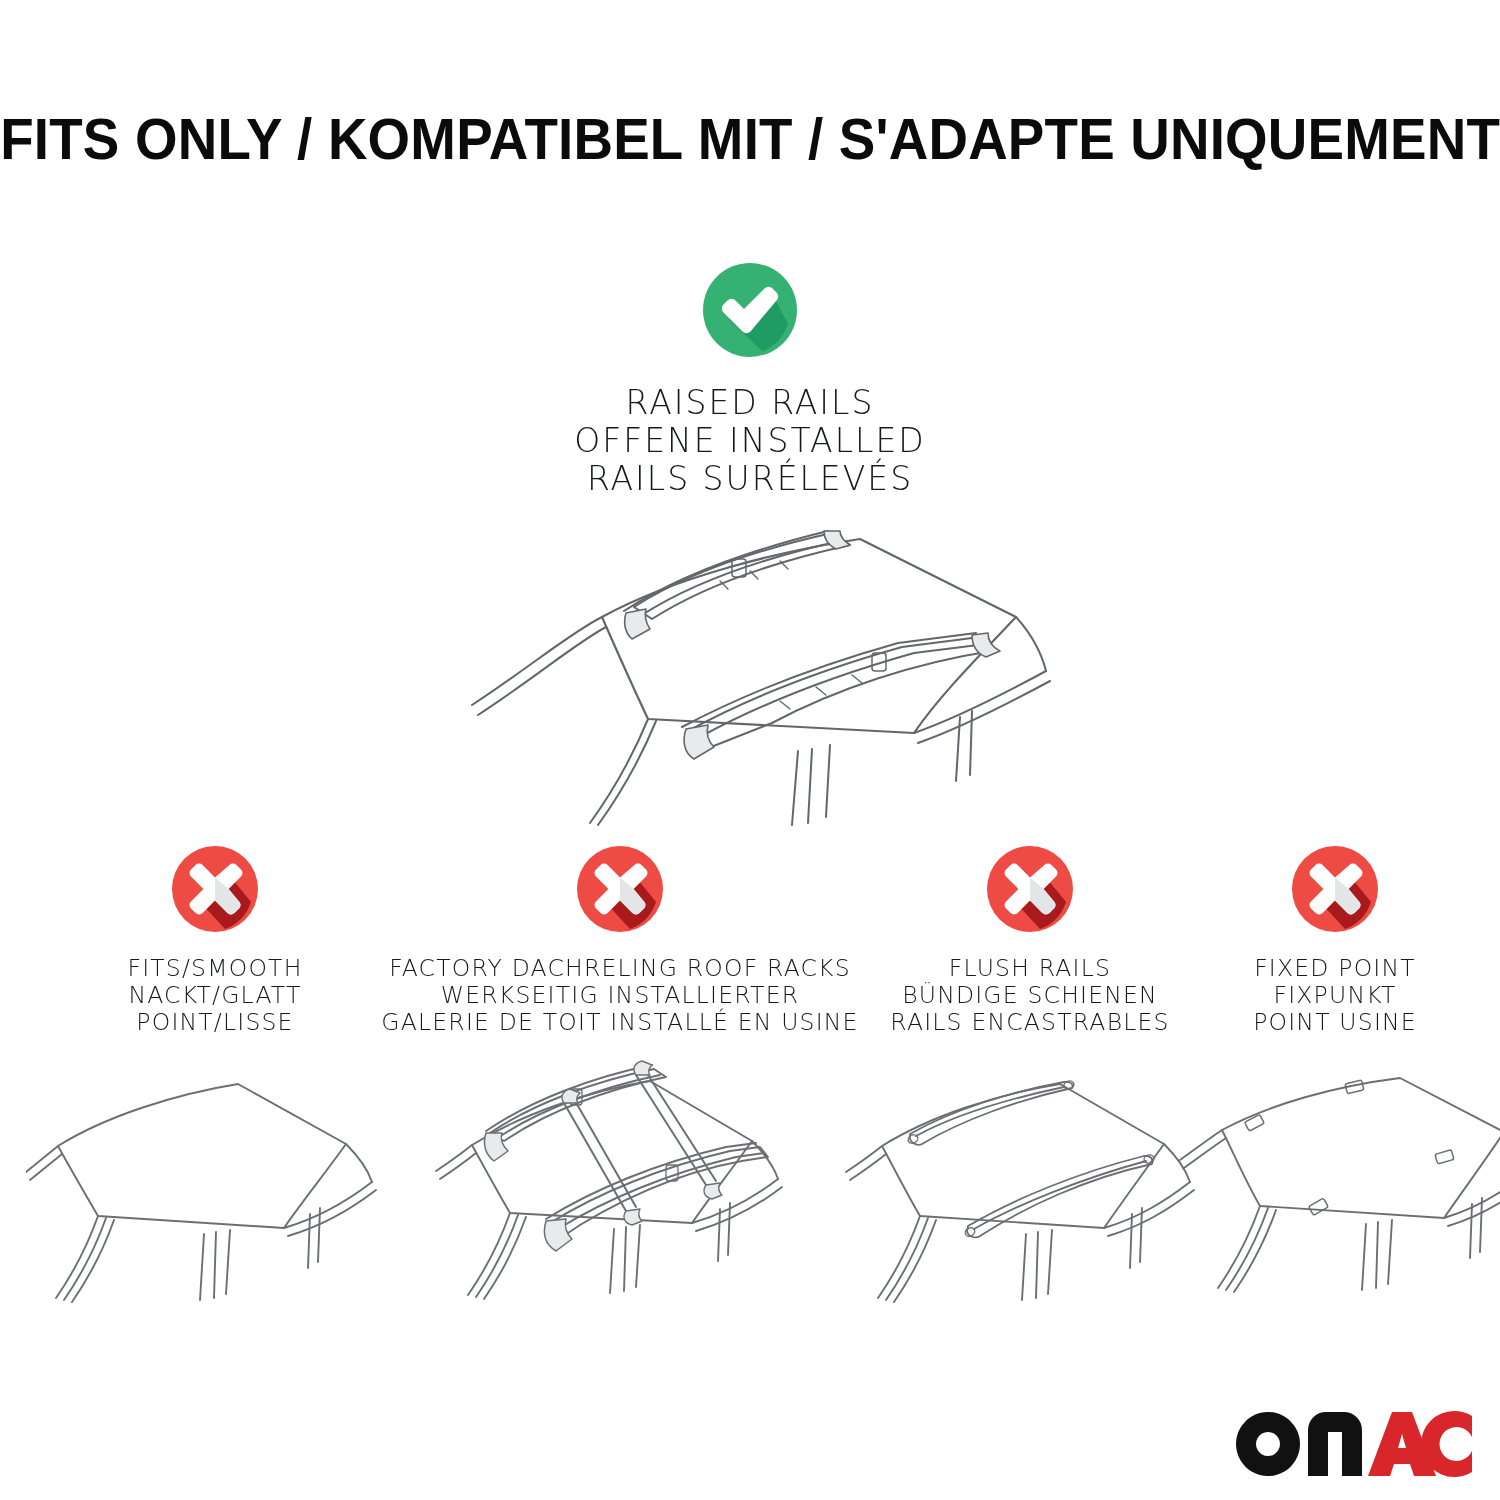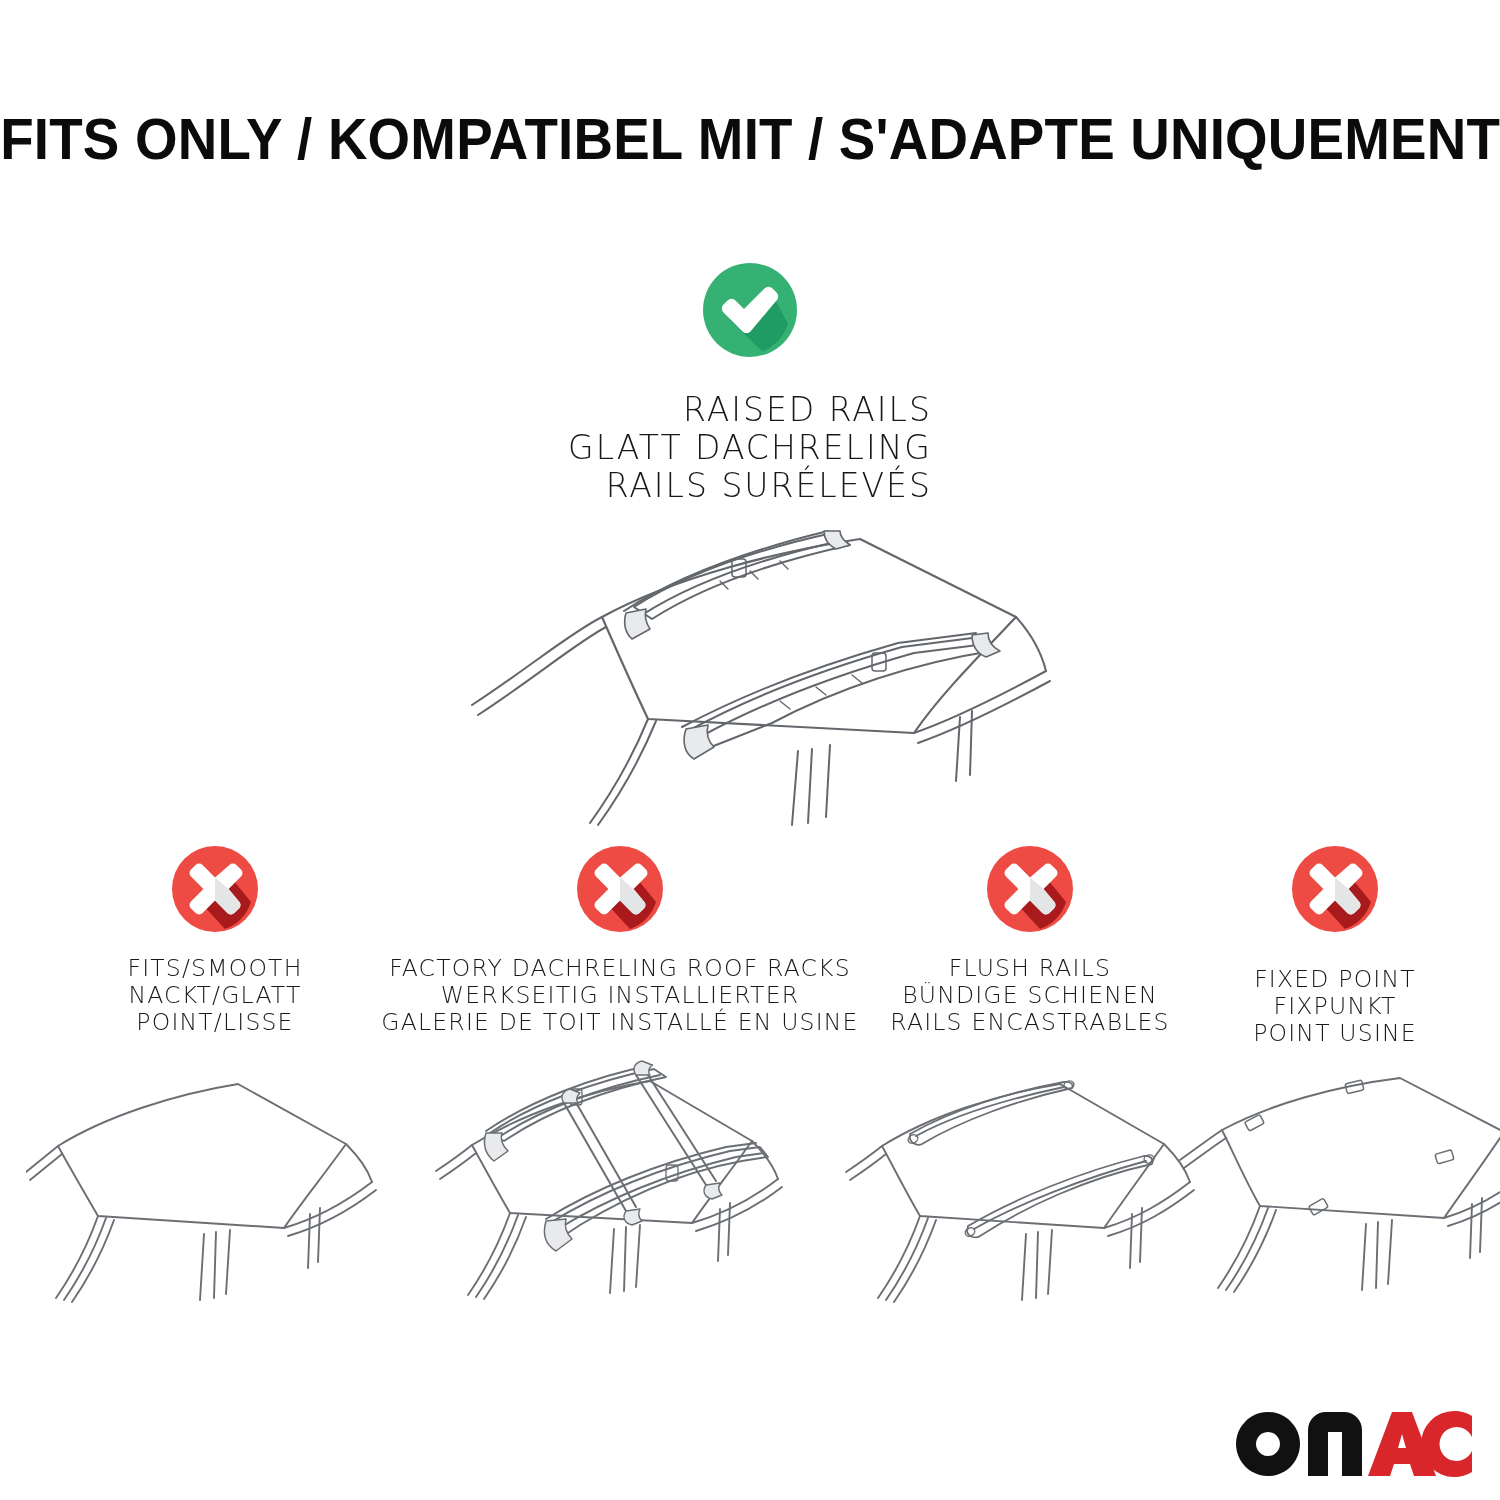--- a/index.html
+++ b/index.html
@@ -50,22 +50,22 @@
     position: absolute;
     left: 0;
     top: 262px;
     width: 1500px;
     display: flex;
     flex-direction: column;
     align-items: center;
   }
   .hero-badge { width: 96px; height: 96px; }
   .hero-caption {
-    margin-top: 33px;
-    text-align: right;
+    margin-top: 26px;
+    text-align: center;
     font-family: "DejaVu Sans", sans-serif;
     font-weight: 300;
     font-size: 33px;
     line-height: 38px;
     letter-spacing: 2.0px;
     color: #16181a;
     white-space: nowrap;
   }
   .hero-caption div { display: block; }
 
@@ -108,21 +108,21 @@
     position: absolute;
     top: 215px;
     width: 380px;
     height: 250px;
   }
 
   
   #col-1 { left: 40px;   width: 350px; }
   #col-2 { left: 408px;  width: 424px; }
   #col-3 { left: 855px;  width: 350px; align-items: center; }
-  #col-4 { left: 1190px; width: 290px; gap: 11px; }
+  #col-4 { left: 1190px; width: 290px; }
 
   #art-1 { left: -14px;  }
   #art-2 { left: 22px;   }
   #art-3 { left: -15px;  }
   #art-4 { left: -27px;  }
 
   
   .logo {
     position: absolute;
     left: 1232px;
@@ -145,21 +145,21 @@
   <span class="badge hero-badge">
     <svg viewBox="0 0 96 96" width="96" height="96" aria-hidden="true">
       <circle cx="48" cy="48" r="47" fill="#35b273"></circle>
       <path d="M68.5 28.5 L86 62 A47 47 0 0 1 60.5 89.5 L27 57.5 Z" fill="#209a63" opacity="0.95"></path>
       <path d="M40.5 69.5 L21.5 50.5 a5.6 5.6 0 0 1 0 -8 l4 -4 a5.6 5.6 0 0 1 8 0 L42 47 l20.5 -20.6 a5.6 5.6 0 0 1 8 0 l4 4 a5.6 5.6 0 0 1 0 8 L48.5 69.5 a5.6 5.6 0 0 1 -8 0 Z" fill="#ffffff"></path>
     </svg>
   </span>
 
   <div class="hero-caption">
     <div>RAISED RAILS</div>
-    <div>GLATT DACHRELING</div>
+    <div>OFFENE INSTALLED</div>
     <div>RAILS SURÉLEVÉS</div>
   </div>
 </div>
 
 <div class="hero-art">
   <svg viewBox="0 0 680 330" width="680" height="330" aria-hidden="true">
     <g fill="none" stroke="#63676c" stroke-width="2" stroke-linecap="round" stroke-linejoin="round">
 
       <path d="M182 112 C 255 72, 360 46, 440 34 L 596 112 C 560 150, 520 190, 494 228 L 228 214 C 212 180, 196 144, 182 112 Z" stroke-width="2.2"></path>
 

